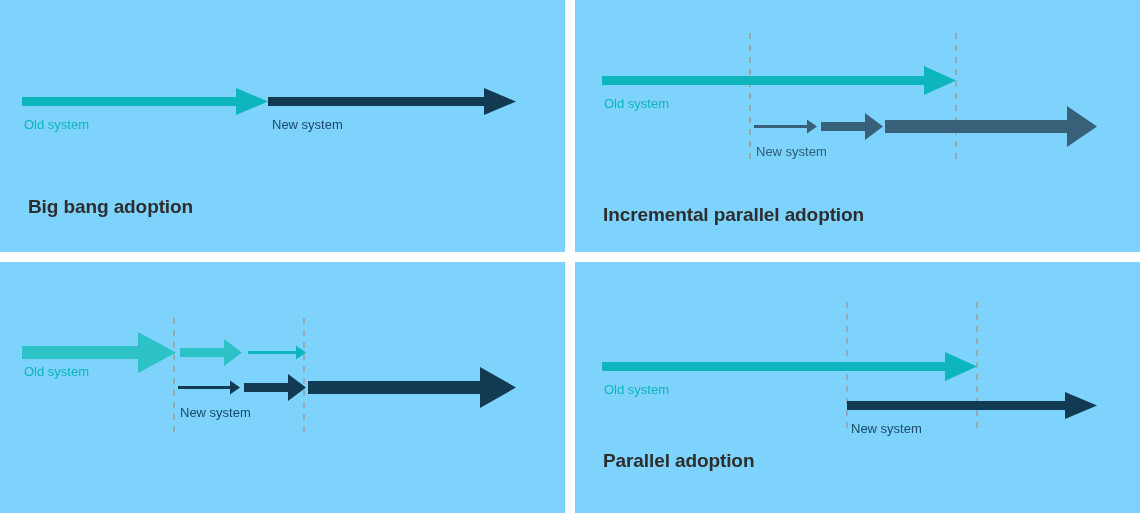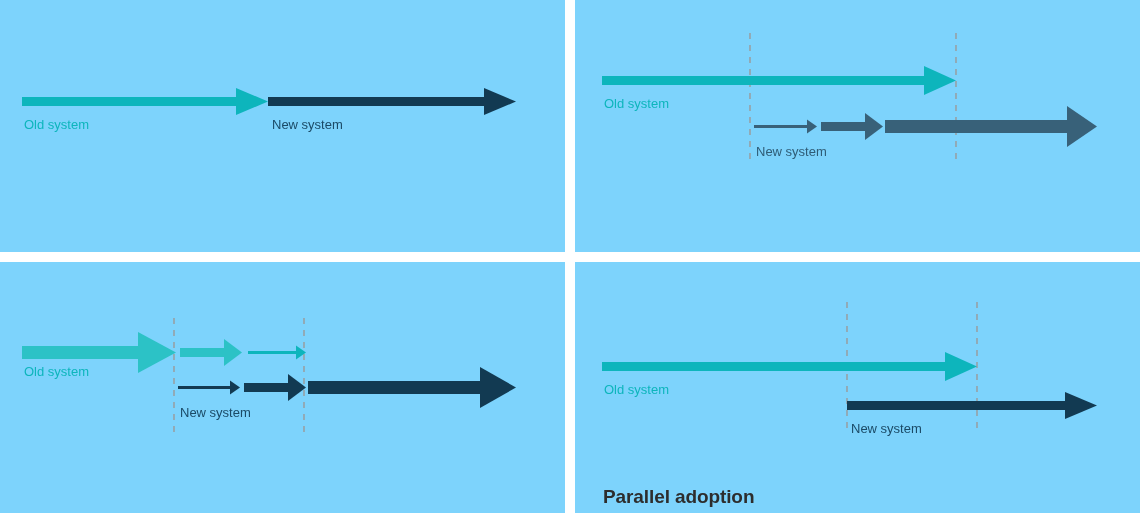--- a/index.html
+++ b/index.html
@@ -42,21 +42,21 @@
     left: 28px;
     font-size: 19px;
     font-weight: bold;
     color: #2d2d2d;
     letter-spacing: -0.1px;
     white-space: nowrap;
   }
   .tl-title { top: 196px; }
   .tr-title { top: 204px; }
   .bl-title { top: 203px; }
-  .br-title { top: 188px; margin-top: 36px; }
+  .br-title { top: 188px; }
   svg text {
     font-family: "Liberation Sans", sans-serif;
     font-size: 13px;
   }
   .lbl-old { fill: #0db5bc; }
   .lbl-new { fill: #1b4a66; }
   .lbl-new-steel { fill: #2f5c76; }
 </style>
 </head>
 <body>
@@ -71,20 +71,21 @@
         <polygon points="236,88 268,101.5 236,115" fill="#0db5bc"></polygon>
       </g>
 
       <g>
         <rect x="268" y="97" width="216" height="9" fill="#123a52"></rect>
         <polygon points="484,88 516,101.5 484,115" fill="#123a52"></polygon>
       </g>
       <text class="lbl-old" x="24" y="129">Old system</text>
       <text class="lbl-new" x="272" y="129">New system</text>
     </svg>
+    <div class="panel-title tl-title">Big bang adoption</div>
   </div>
 
   <div class="panel">
     <svg class="panel-svg" viewBox="0 0 565 252" preserveAspectRatio="none">
 
       <line x1="175" y1="33" x2="175" y2="165" stroke="#9a9a9a" stroke-width="1.4" stroke-dasharray="6 6"></line>
       <line x1="381" y1="33" x2="381" y2="165" stroke="#9a9a9a" stroke-width="1.4" stroke-dasharray="6 6"></line>
 
       <g>
         <rect x="27" y="76" width="322" height="9" fill="#0db5bc"></rect>
@@ -99,20 +100,21 @@
         <rect x="246" y="122" width="44" height="9" fill="#386179"></rect>
         <polygon points="290,113 308,126.5 290,140" fill="#386179"></polygon>
       </g>
       <g>
         <rect x="310" y="120" width="182" height="13" fill="#386179"></rect>
         <polygon points="492,106 522,126.5 492,147" fill="#386179"></polygon>
       </g>
       <text class="lbl-old" x="29" y="108">Old system</text>
       <text class="lbl-new-steel" x="181" y="156">New system</text>
     </svg>
+    <div class="panel-title tr-title">Incremental parallel adoption</div>
   </div>
 
   <div class="panel">
     <svg class="panel-svg" viewBox="0 0 565 251" preserveAspectRatio="none">
 
       <line x1="174" y1="56" x2="174" y2="175" stroke="#9a9a9a" stroke-width="1.4" stroke-dasharray="6 6"></line>
       <line x1="304" y1="56" x2="304" y2="175" stroke="#9a9a9a" stroke-width="1.4" stroke-dasharray="6 6"></line>
 
       <g>
         <rect x="22" y="84" width="116" height="13" fill="#2cc2c6"></rect>

